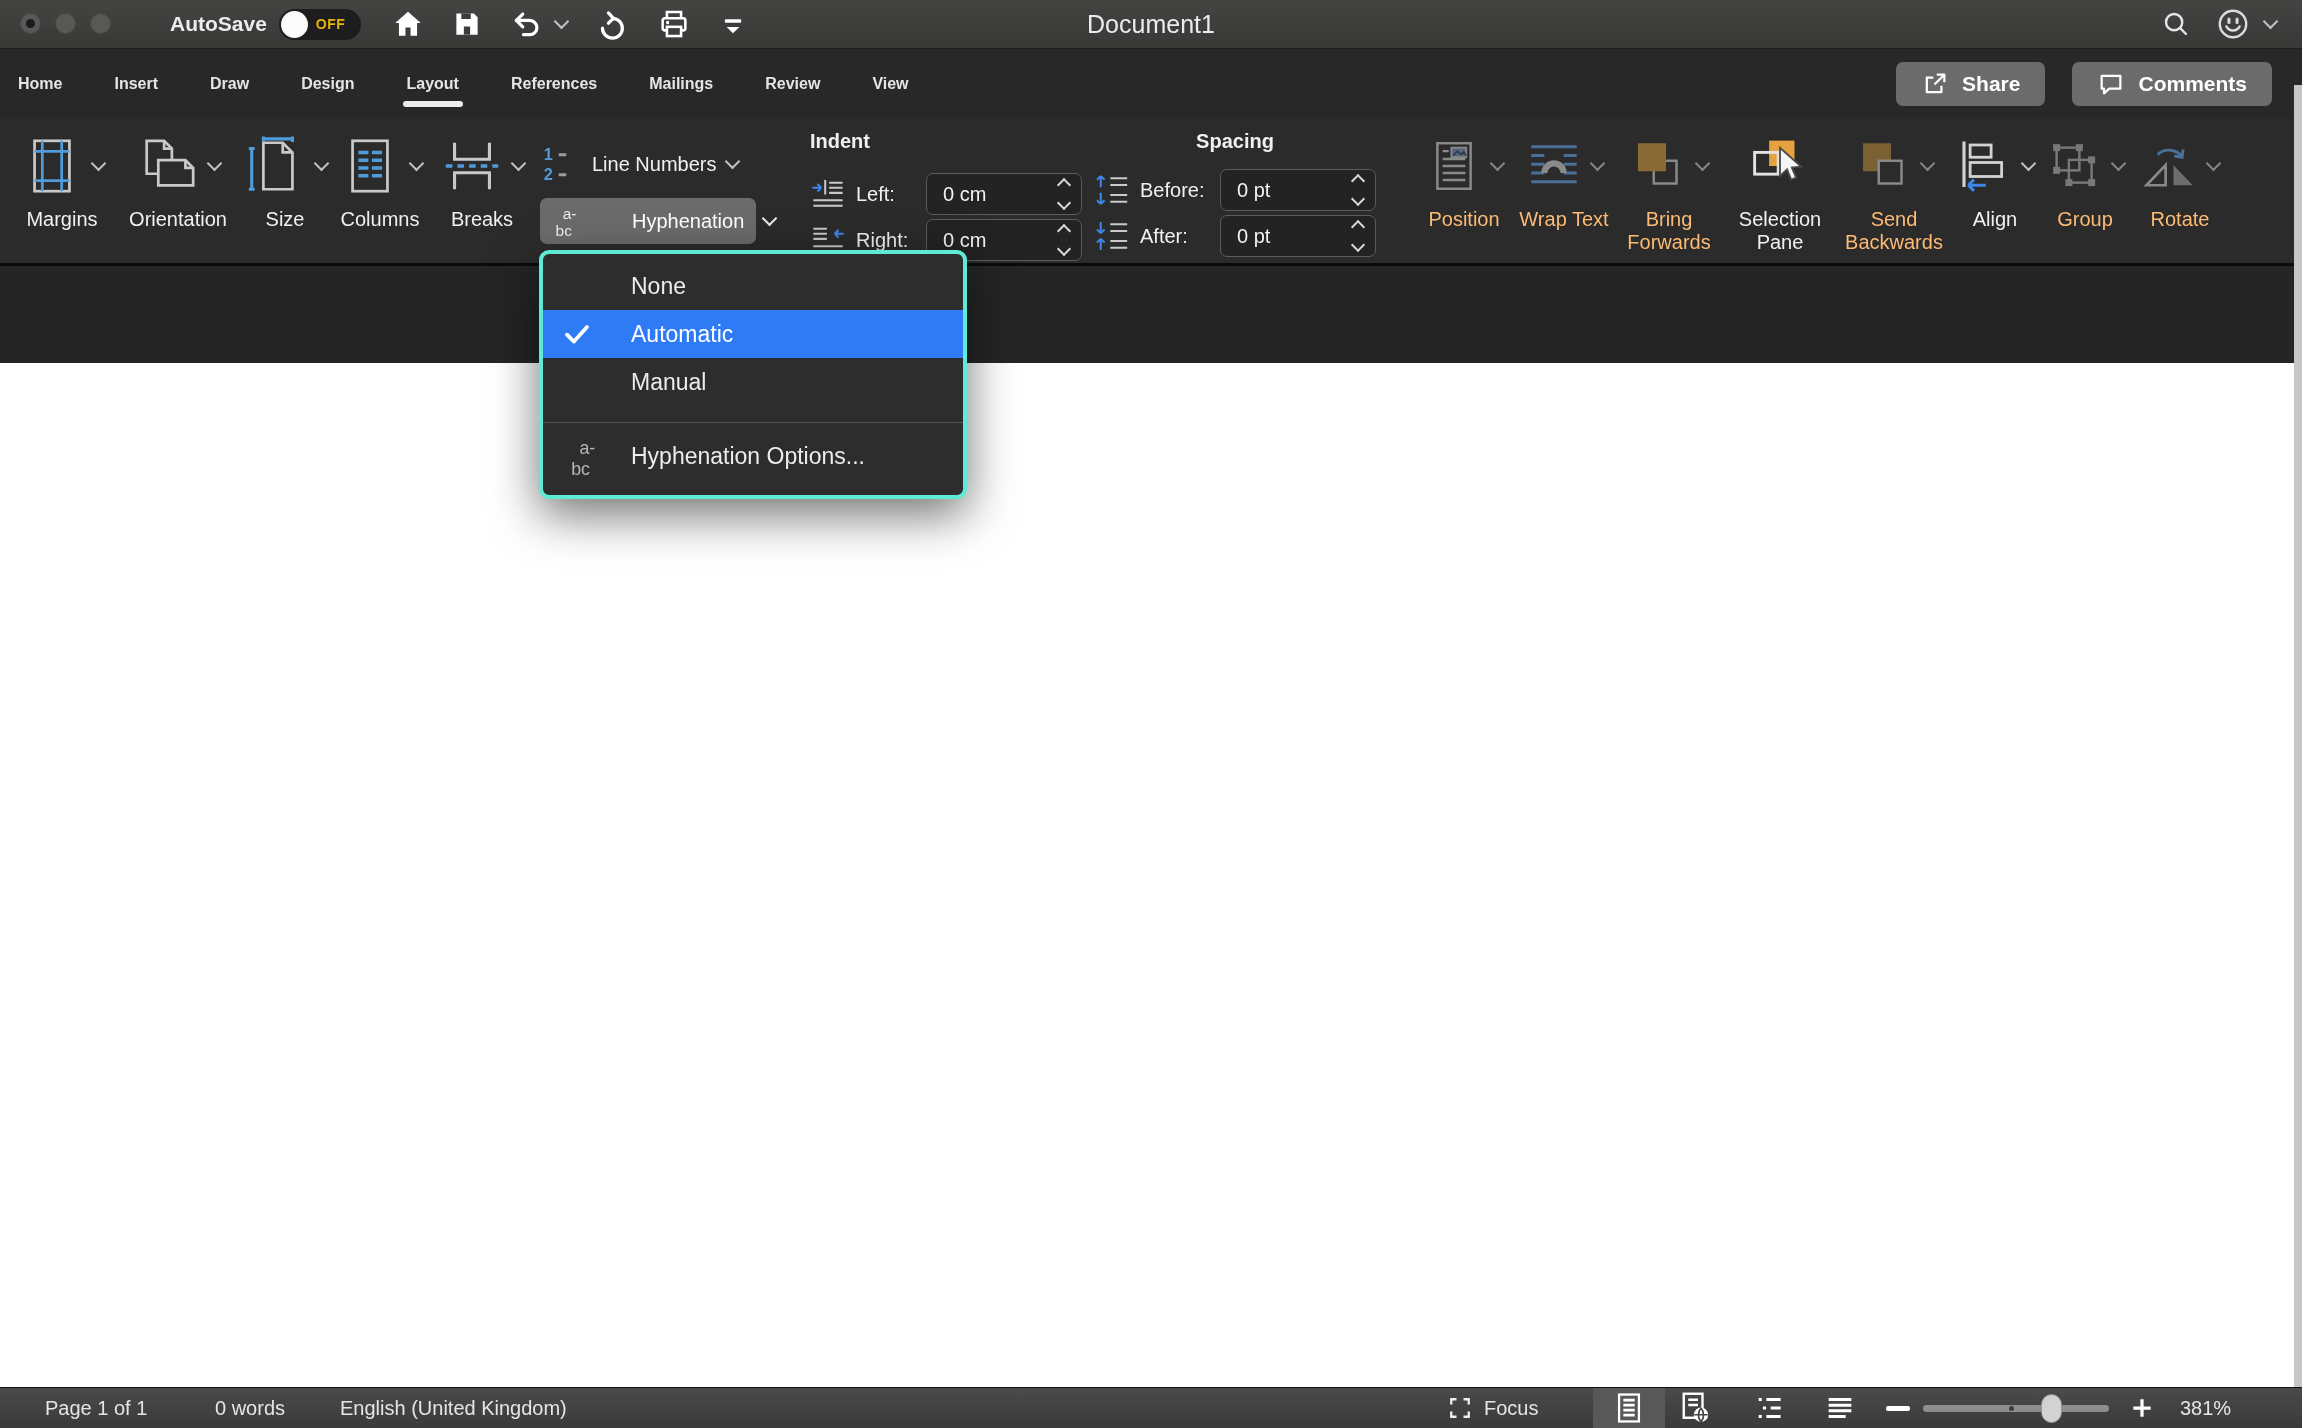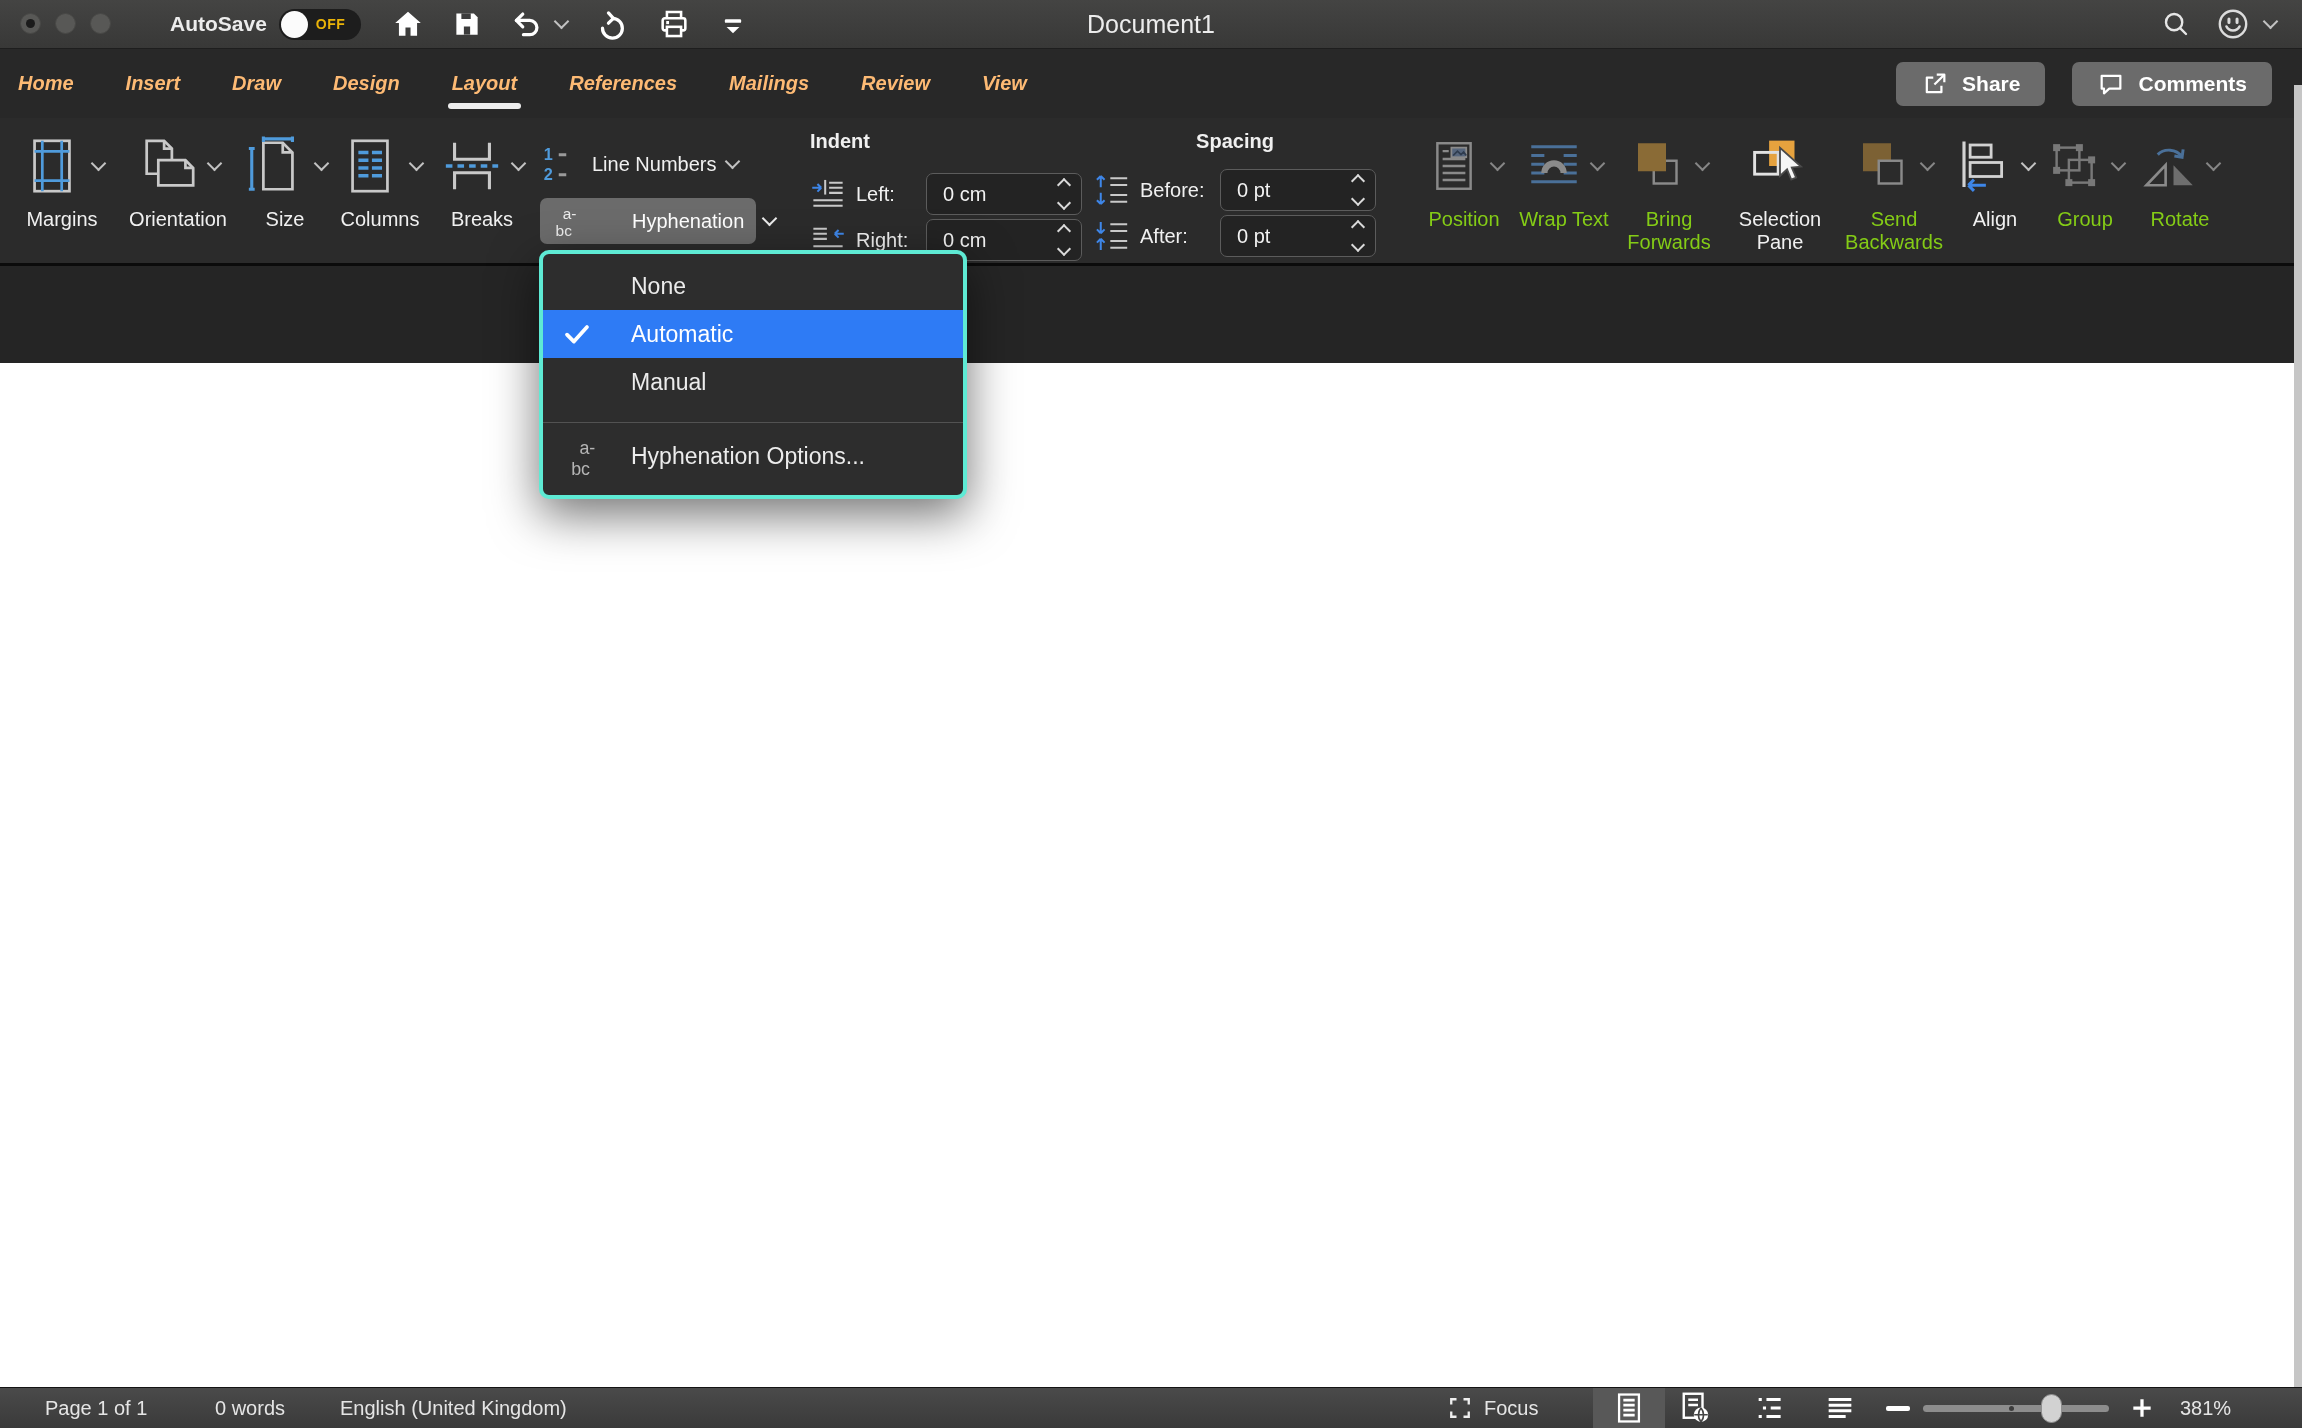--- a/index.html
+++ b/index.html
@@ -19,32 +19,32 @@
   .toggle{width:82px;height:31px;border-radius:16px;background:#1d1d1d;display:flex;align-items:center;padding:2px;box-sizing:border-box;cursor:default;}
   .knob{width:27px;height:27px;border-radius:50%;background:#fbfbfb;}
   .toggle-state{color:#eab308;font-size:14px;font-weight:700;margin-left:8px;letter-spacing:.5px;}
   .tb-icons{position:absolute;left:392px;top:0;height:48px;display:flex;align-items:center;gap:28px;}
   .tb-title{position:absolute;left:0;right:0;top:0;height:48px;display:flex;align-items:center;justify-content:center;color:#ececec;font-size:25px;pointer-events:none;}
   .tb-right{position:absolute;right:26px;top:0;height:48px;display:flex;align-items:center;gap:24px;}
 
   
   .tabrow{position:absolute;left:0;top:49px;width:100%;height:69px;background:#282828;}
   .tabs{position:absolute;left:16px;top:0;height:100%;display:flex;gap:48px;align-items:center;}
-  .tab{color:#fdba74;font-size:20px;font-weight:700;position:relative;padding:2px;cursor:default;font-style:italic;}
+  .tab{color:#e5e5e5;font-size:16px;font-weight:700;position:relative;padding:2px;cursor:default;}
   .tab.active::after{content:"";position:absolute;left:-2px;right:-2px;bottom:-12px;height:6px;border-radius:3px;background:#ededed;}
   .tr-actions{position:absolute;right:30px;top:13px;display:flex;gap:27px;}
   .btn-gray{height:44px;background:#6b6b6b;border-radius:7px;display:flex;align-items:center;gap:13px;padding:0 25px;color:#fff;font-size:21px;font-weight:700;}
 
   
   .ribbon{position:absolute;left:0;top:118px;width:100%;height:145px;background:#2b2b2b;}
   .rb-cluster{position:absolute;display:flex;}
   .bigbtn{display:flex;flex-direction:column;align-items:center;}
   .iconrow{display:flex;align-items:center;justify-content:center;height:76px;}
   .bigbtn .lbl{margin-top:4px;font-size:20px;color:#f0f0f0;text-align:center;line-height:23px;white-space:pre-line;}
-  .bigbtn.disabled .lbl{color:#84cc16;text-align:center;}
+  .bigbtn.disabled .lbl{color:#fdba74;text-align:center;}
   .chev{display:inline-block;width:9px;height:9px;border-right:2.4px solid #c2c2c2;border-bottom:2.4px solid #c2c2c2;transform:rotate(45deg);margin-left:10px;margin-top:-5px;flex:none;}
   .chev.dim{border-color:#868686;}
   .grp-title{font-size:20px;font-weight:600;color:#f0f0f0;}
   .rb-row{display:flex;align-items:center;height:42px;}
   .rb-lbl{font-size:20px;color:#f0f0f0;}
   .field{width:156px;height:42px;background:#232323;border:1.5px solid #5c5c5c;border-radius:7px;display:flex;align-items:center;box-sizing:border-box;padding:0 12px 0 16px;}
   .field .val{color:#f2f2f2;font-size:20px;flex:1;}
   .stepper{display:flex;flex-direction:column;gap:8px;align-items:center;}
   .stepper .chev{margin:0;width:8px;height:8px;border-color:#dadada;border-width:2.2px;}
   .chev.up{transform:rotate(225deg);}

